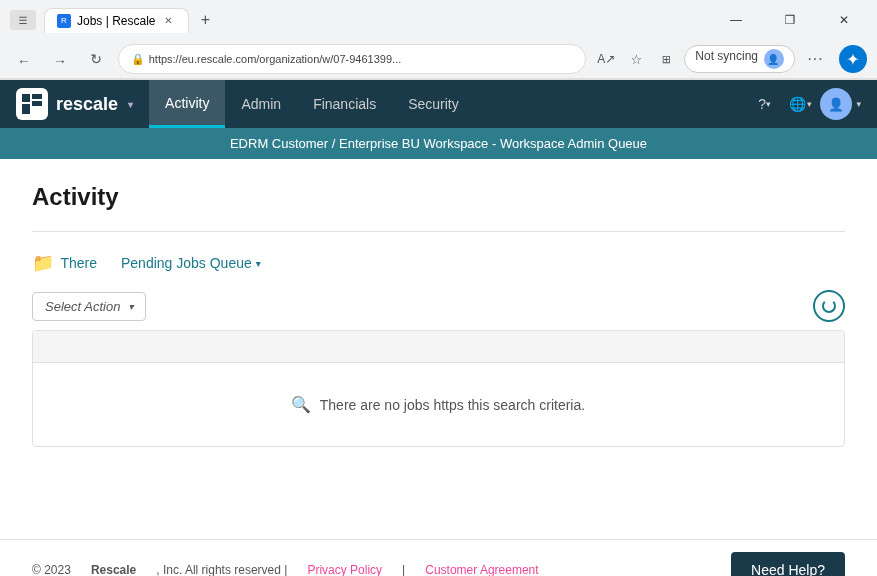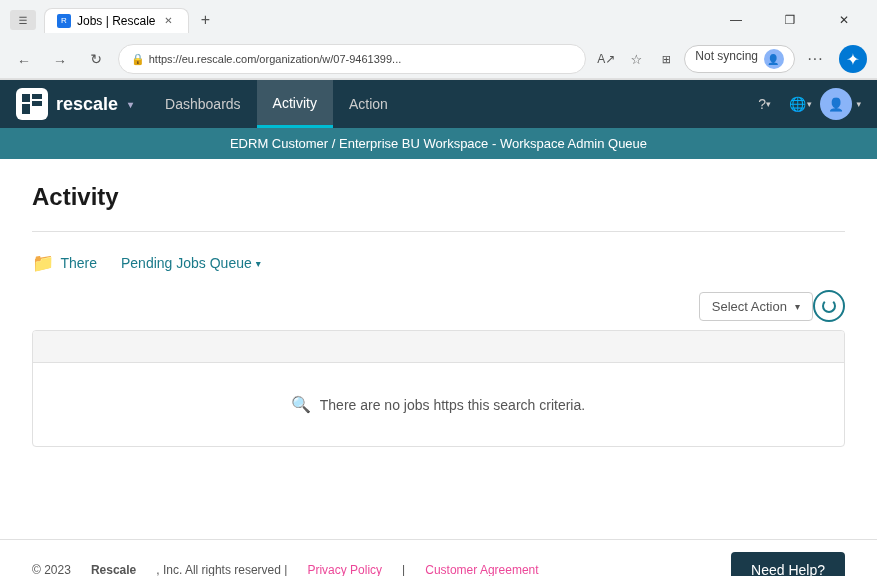--- a/index.html
+++ b/index.html
@@ -50,21 +50,21 @@
     .divider { border: none; border-top: 1px solid #e0e0e0; margin-bottom: 20px; }
 
     
     .jobs-section { }
     .jobs-header { display: flex; align-items: center; gap: 24px; margin-bottom: 16px; }
     .jobs-link { display: flex; align-items: center; gap: 6px; color: #1a7a8a; font-size: 14px; font-weight: 500; cursor: pointer; text-decoration: none; }
     .folder-icon { font-size: 18px; color: #1a7a8a; }
     .pending-queue-btn { color: #1a7a8a; font-size: 14px; font-weight: 500; cursor: pointer; display: flex; align-items: center; gap: 4px; }
     .pending-caret { font-size: 10px; }
 
-    .jobs-toolbar { display: flex; align-items: center; justify-content: flex-end; margin-bottom: 8px; }
+    .jobs-toolbar { display: flex; align-items: center; justify-content: space-between; margin-bottom: 8px; font-style: italic; }
     .select-action-btn { border: 1px solid #ccc; border-radius: 4px; padding: 6px 12px; font-size: 13px; color: #555; background: #fff; cursor: pointer; display: flex; align-items: center; gap: 8px; }
     .select-caret { font-size: 10px; color: #555; }
     .refresh-btn { width: 32px; height: 32px; border-radius: 50%; border: 2px solid #1a7a8a; display: flex; align-items: center; justify-content: center; font-size: 16px; color: #1a7a8a; cursor: pointer; }
 
     
     .jobs-table { border: 1px solid #e0e0e0; border-radius: 4px; overflow: hidden; }
     .jobs-table-header { background: #f5f5f5; height: 32px; border-bottom: 1px solid #e0e0e0; }
     .jobs-empty { padding: 32px 16px; text-align: center; color: #555; font-size: 14px; display: flex; align-items: center; justify-content: center; gap: 8px; }
 
     
@@ -127,23 +127,24 @@
         <rect width="8" height="8" fill="#1a3a4a"></rect>
         <rect x="10" width="10" height="5" fill="#1a3a4a"></rect>
         <rect x="10" y="7" width="10" height="5" fill="#1a3a4a"></rect>
         <rect y="10" width="8" height="10" fill="#1a3a4a"></rect>
       </svg>
     </div>
     <span>rescale</span>
     <span class="logo-caret">▾</span>
   </div>
   <nav class="nav-items">
-    <a class="nav-item">Dashboards</a>
     <a class="nav-item active">Activity</a>
-    <a class="nav-item">Action</a>
+    <a class="nav-item">Admin</a>
+    <a class="nav-item">Financials</a>
+    <a class="nav-item">Security</a>
   </nav>
   <div class="nav-right">
     <div class="nav-icon-btn">
       <span>?</span>
       <span style="font-size:9px;">▾</span>
     </div>
     <div class="nav-icon-btn">
       <span>🌐</span>
       <span style="font-size:9px;">▾</span>
     </div>

